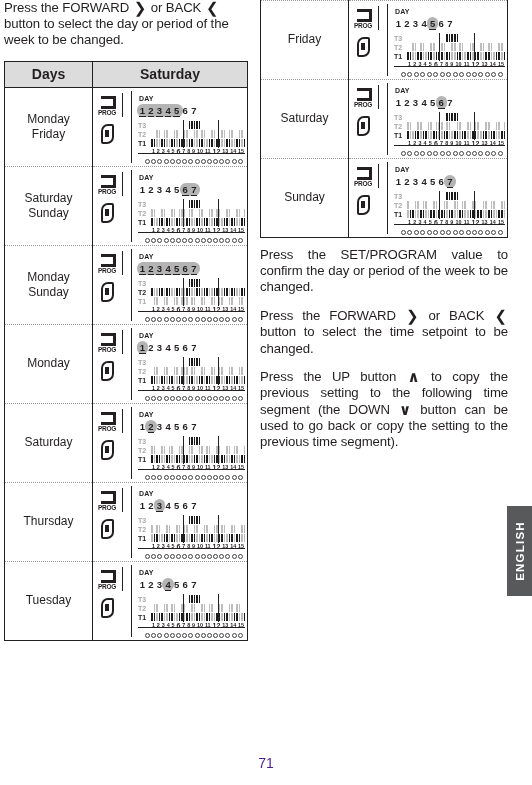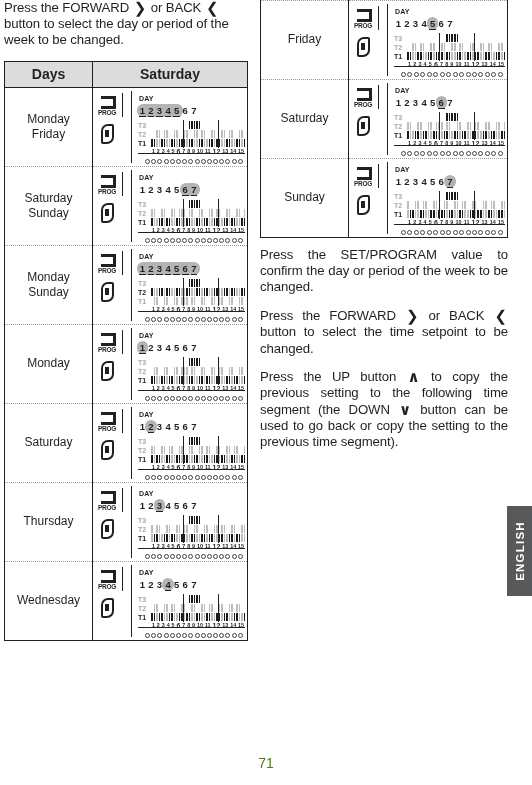--- a/index.html
+++ b/index.html
@@ -209,21 +209,21 @@
     transform: rotate(-90deg);
     white-space: nowrap;
   }
 
   
   .pageno {
     position: absolute;
     left: 0; right: 0; bottom: 14px;
     text-align: center;
     font-size: 14px;
-    color: #4d7c0f;
+    color: #4c1d95;
   }
 </style>
 </head>
 <body>
 
 <div class="page">
 
   <div class="col-left">
 
     <p class="para nojust">
@@ -1380,21 +1380,21 @@
                     <i></i>
                     <i></i>
                     <i></i>
                   </div>
                 </div>
               </div>
             </td>
           </tr>
           <tr>
             <td class="c-days-cell">
-              <div>Wednesday</div>
+              <div>Tuesday</div>
             </td>
             <td class="c-disp-cell">
               <div class="lcd">
                 <div class="lcd-icons">
                   <div class="ic-prog"></div>
                   <div class="ic-prog-txt">PROG</div>
                   <div class="ic-tick"></div>
                   <div class="ic-clock"></div>
                 </div>
                 <div class="lcd-panel">

